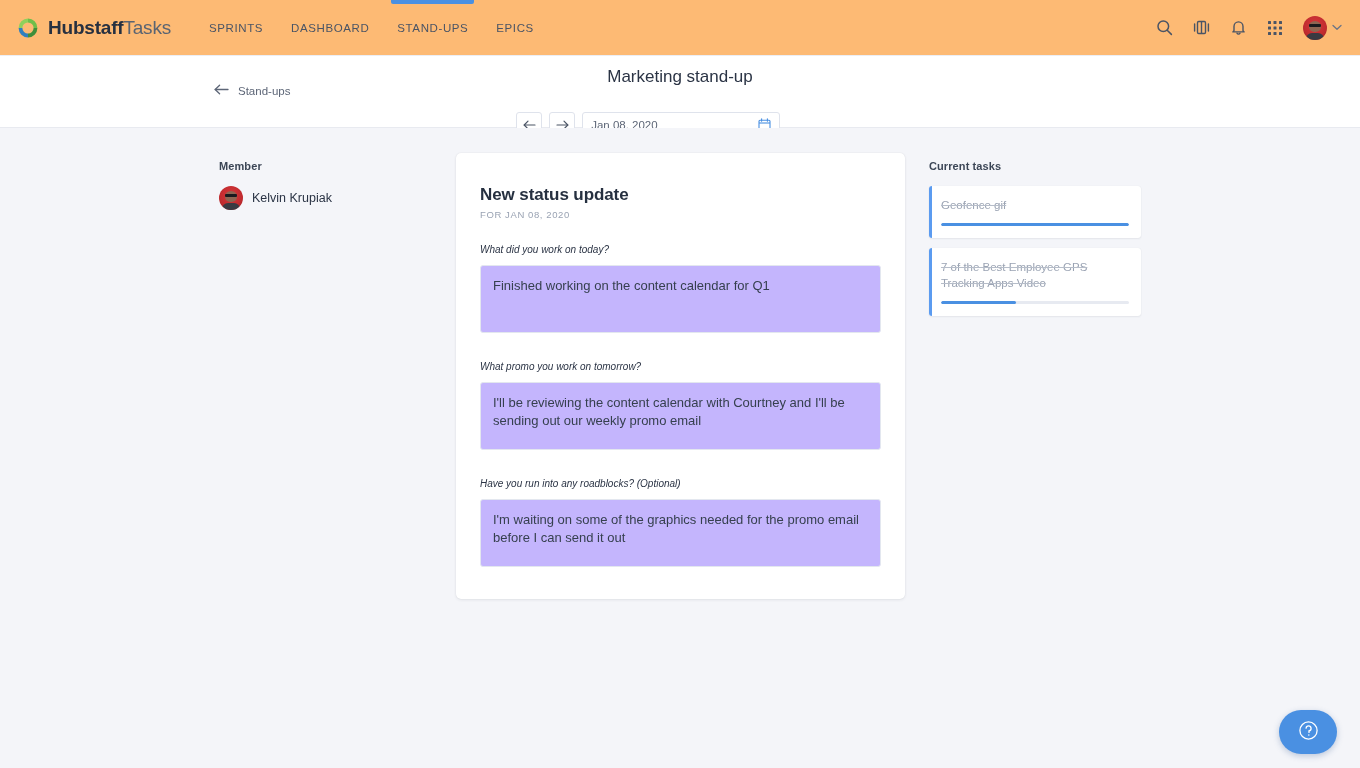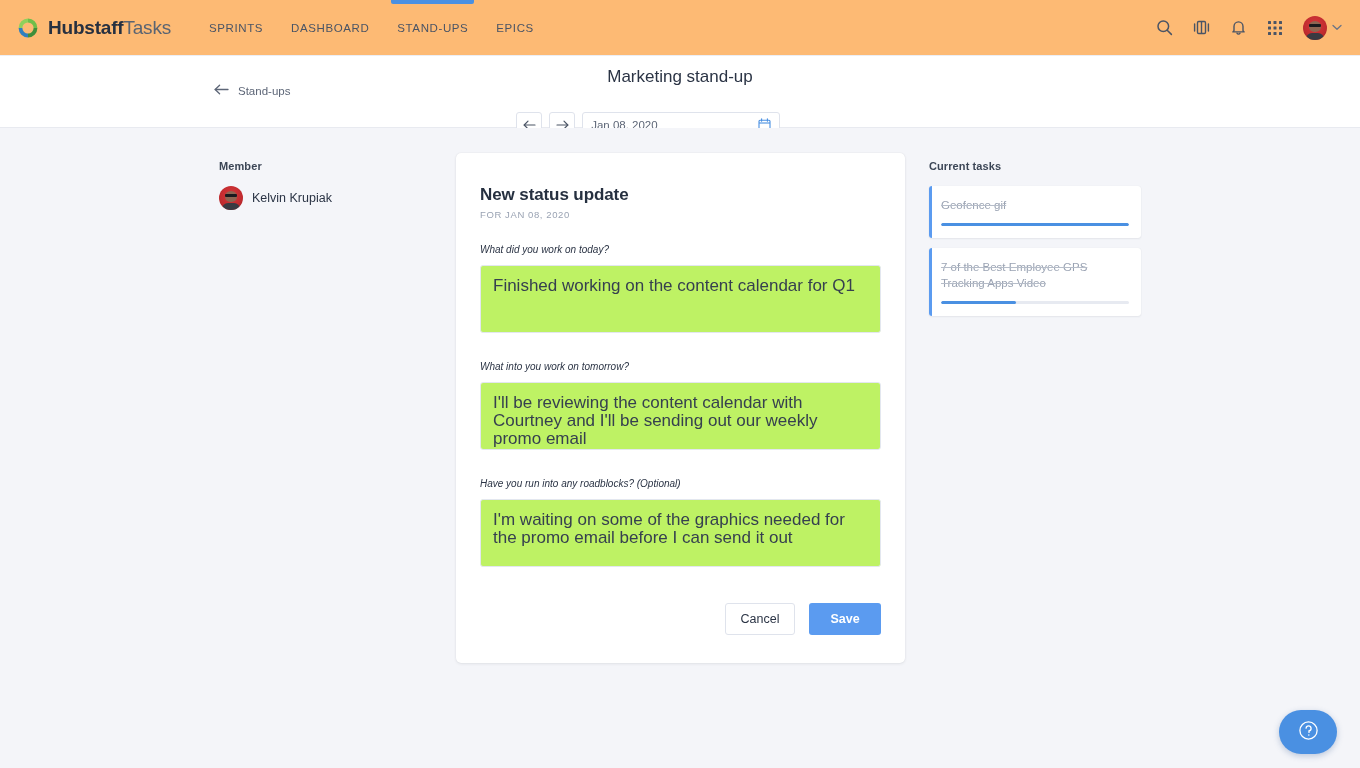--- a/index.html
+++ b/index.html
@@ -136,24 +136,24 @@
   .card-title { font-size: 17px; font-weight: bold; color: #263040; letter-spacing: -0.1px; }
   .card-sub {
     font-size: 9.5px; color: #9aa3b3; letter-spacing: 0.6px;
     margin-top: 4px; text-transform: uppercase;
   }
   .field { margin-top: 24px; }
   .field-label { font-size: 10px; color: #2b3445; font-weight: 500; margin-bottom: 10px; font-style: italic; }
   .ta {
     width: 401px; height: 68px;
     border: 1px solid #e3e7ef; border-radius: 3px;
-    background: #bef264;
+    background: #c4b5fd;
     padding: 11px 12px;
     font-family: "Liberation Sans", sans-serif;
-    font-size: 17px; line-height: 18px; color: #36404f;
+    font-size: 13px; line-height: 18px; color: #36404f;
     resize: none; outline: none;
   }
   .card-actions {
     margin-top: 32px;
     display: flex; justify-content: flex-end; gap: 14px;
   }
   .btn {
     height: 32px; border-radius: 3px; font-size: 12.5px;
     display: flex; align-items: center; justify-content: center;
     cursor: pointer; border: 1px solid transparent;
@@ -335,33 +335,29 @@
   <div class="card">
     <div class="card-title">New status update</div>
     <div class="card-sub">FOR JAN 08, 2020</div>
 
     <div class="field">
       <div class="field-label">What did you work on today?</div>
       <textarea class="ta" placeholder="" style="">Finished working on the content calendar for Q1</textarea>
     </div>
 
     <div class="field">
-      <div class="field-label">What into you work on tomorrow?</div>
+      <div class="field-label">What promo you work on tomorrow?</div>
       <textarea class="ta" placeholder="" style="">I'll be reviewing the content calendar with Courtney and I'll be sending out our weekly promo email</textarea>
     </div>
 
     <div class="field">
       <div class="field-label">Have you run into any roadblocks? (Optional)</div>
       <textarea class="ta" placeholder="" style="">I'm waiting on some of the graphics needed for the promo email before I can send it out</textarea>
     </div>
 
-    <div class="card-actions">
-      <div class="btn btn-cancel">Cancel</div>
-      <div class="btn btn-save">Save</div>
-    </div>
   </div>
 
   <div class="tasks-col">
     <div class="col-head">Current tasks</div>
 
     <div class="task-card">
       <div class="task-title">Geofence gif</div>
       <div class="progress">
           <i id="p0" style="width: 100%;"></i>
         </div>

